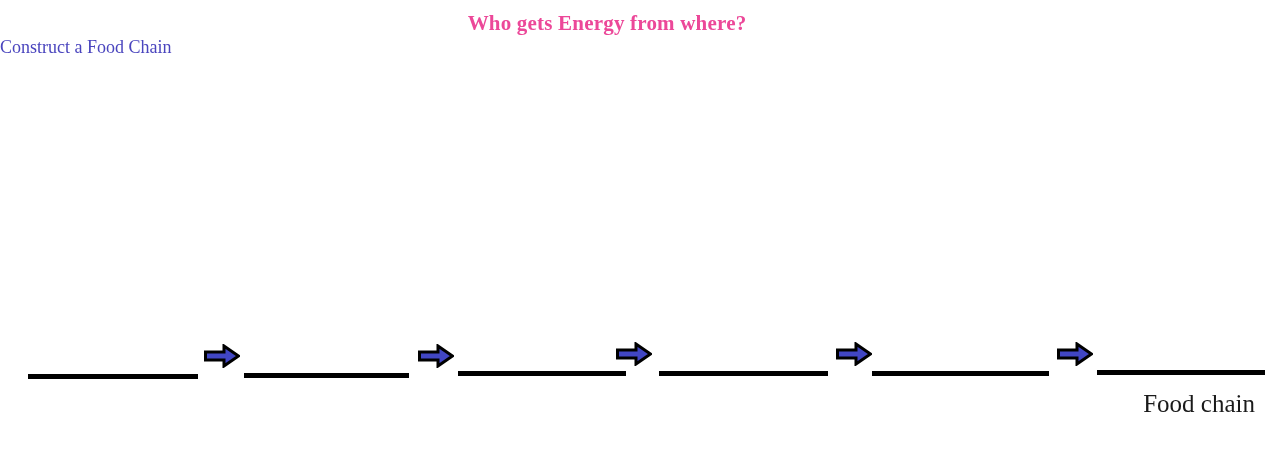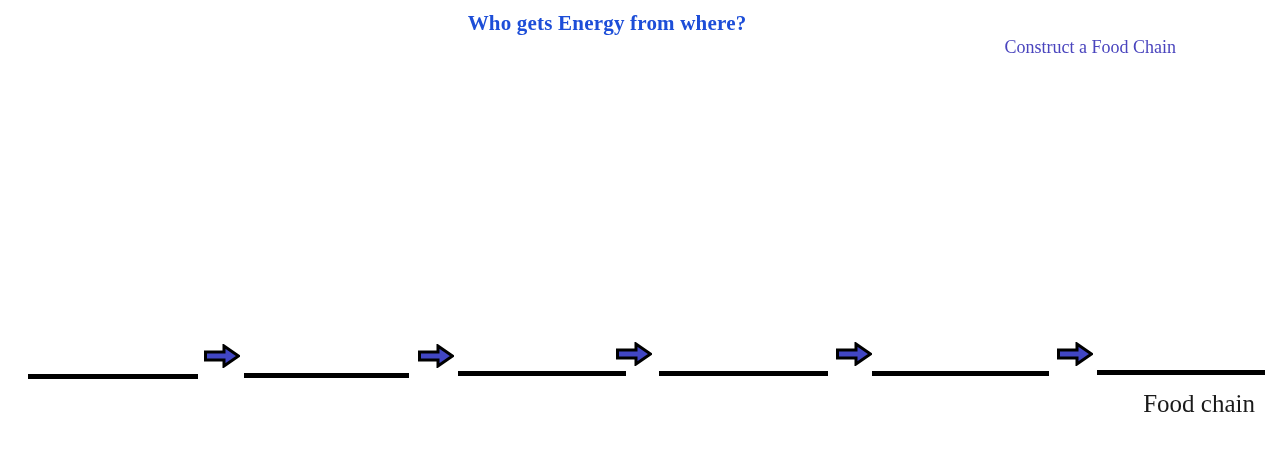--- a/index.html
+++ b/index.html
@@ -28,29 +28,29 @@
   #main-title {
     position: absolute;
     left: 0;
     top: 11px;
     width: 1214px;
     text-align: center;
     font-family: "Liberation Serif", "DejaVu Serif", serif;
     font-weight: bold;
     font-size: 21px;
     letter-spacing: 0.2px;
-    color: #1d4ed8;
+    color: #ec4899;
     white-space: nowrap;
   }
   #sub-title {
     position: absolute;
     left: 0;
     top: 37px;
     width: 1176px;
-    text-align: right;
+    text-align: left;
     font-family: "Liberation Serif", "DejaVu Serif", serif;
     font-weight: normal;
     font-size: 18px;
     color: #4a45be;
     white-space: nowrap;
   }
 
   
   #food-chain-row {
     position: absolute;

